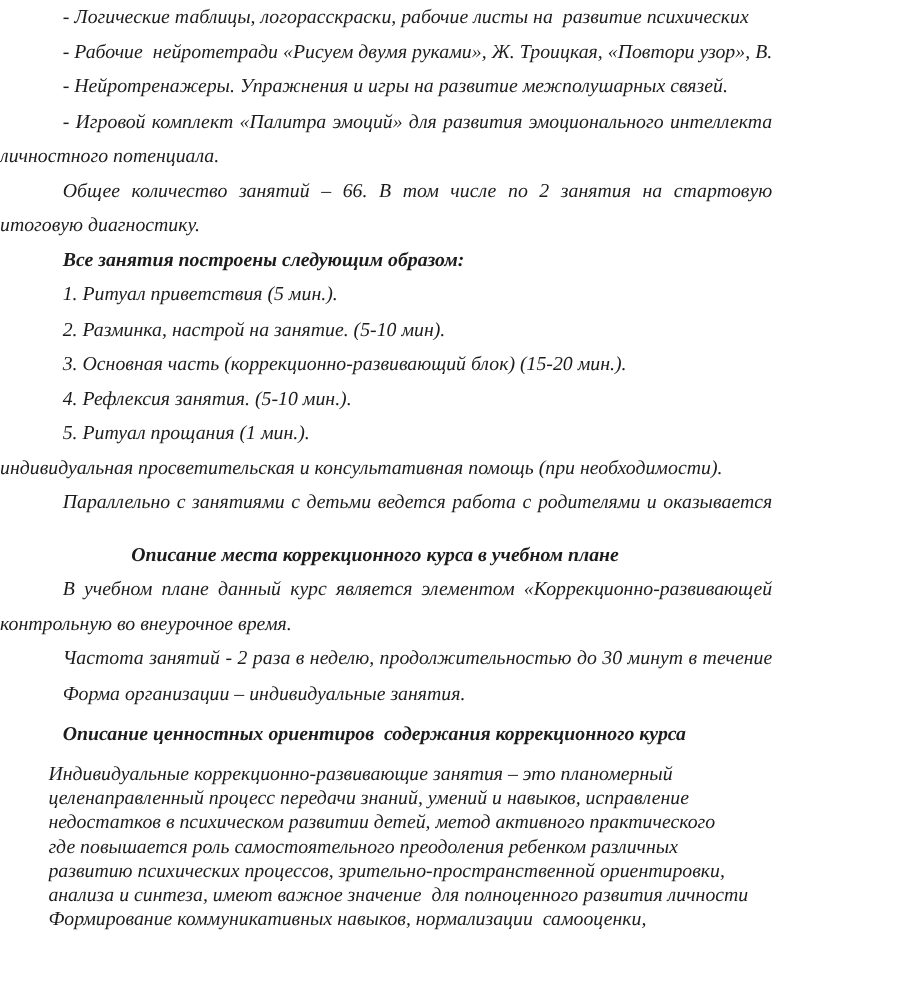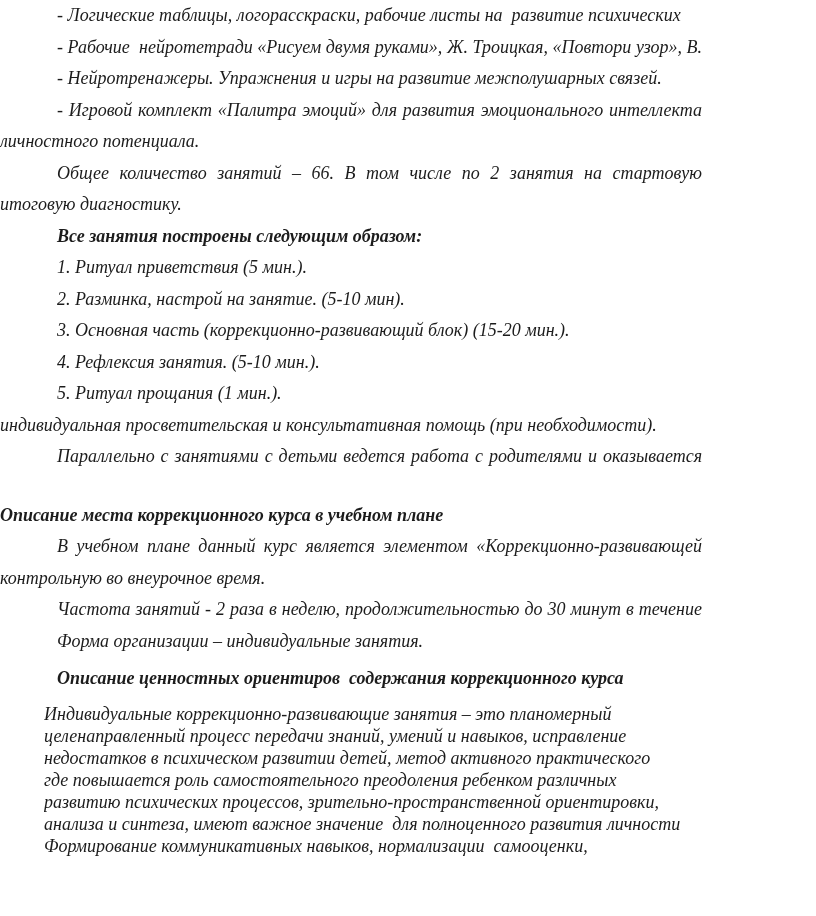--- a/index.html
+++ b/index.html
@@ -7,21 +7,21 @@
     width:702px;height:916px;overflow:hidden;background:#ffffff;
     font-family:"Liberation Serif","DejaVu Serif",serif;
     font-size:18px;color:#1c1c1c;font-style:italic;
     -webkit-font-smoothing:antialiased;
   }
   .para{margin:0;padding:0;}
   .line{white-space:pre-wrap;overflow:hidden;line-height:31.5px;height:31.5px;}
   .line.ind{text-indent:57px;}
   .line.str{text-align:justify;text-align-last:justify;text-justify:inter-word;}
   .para.r-bold-lead,.para.r-heading-centered,.para.r-heading-left{font-weight:bold;}
-  .para.r-heading-centered{margin-top:27px;text-align:left;padding-right:20px;}
+  .para.r-heading-centered{margin-top:16px;text-align:center;padding-right:20px;}
   .para.r-heading-left{margin-top:6px;}
   .para.r-body-single{margin-top:8px;margin-left:44px;}
   .para.r-body-single .line{line-height:22px;height:22px;}
 </style>
 </head>
 <body>
 
 <main class="page" id="doc" style="background: rgb(255, 255, 255); color: rgb(28, 28, 28);">
     <div class="para r-dash-item">
       <div class="line ind">- Логические таблицы, логорасскраски, рабочие листы на  развитие психических процессов.</div>

